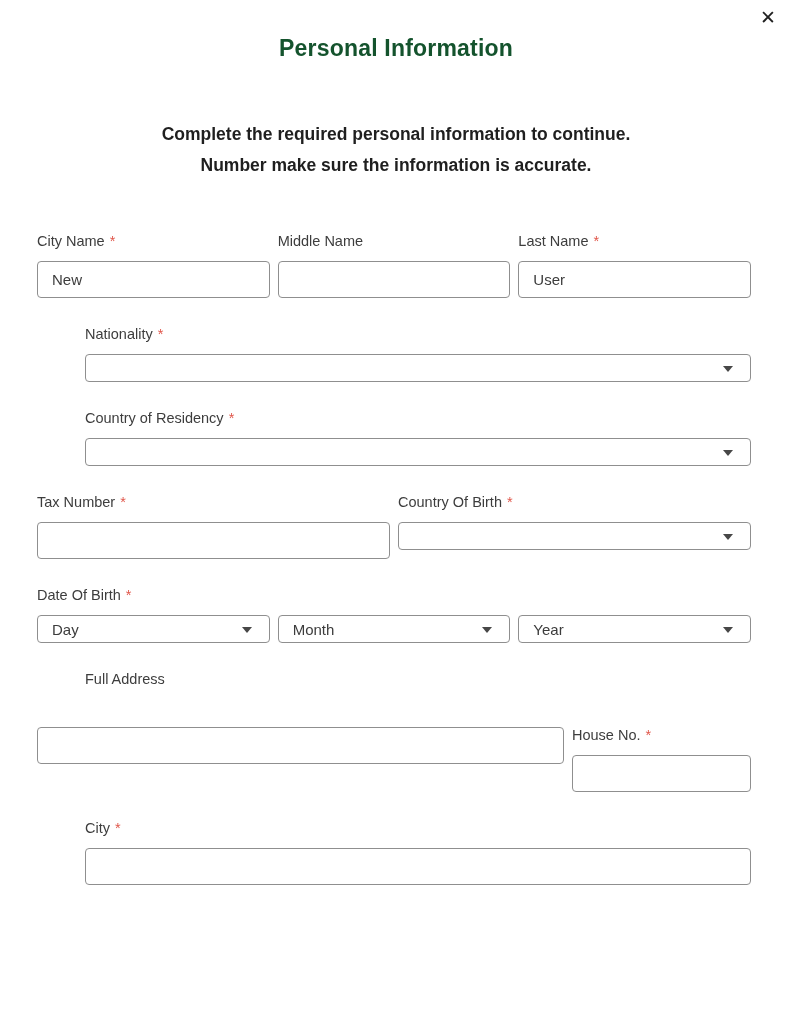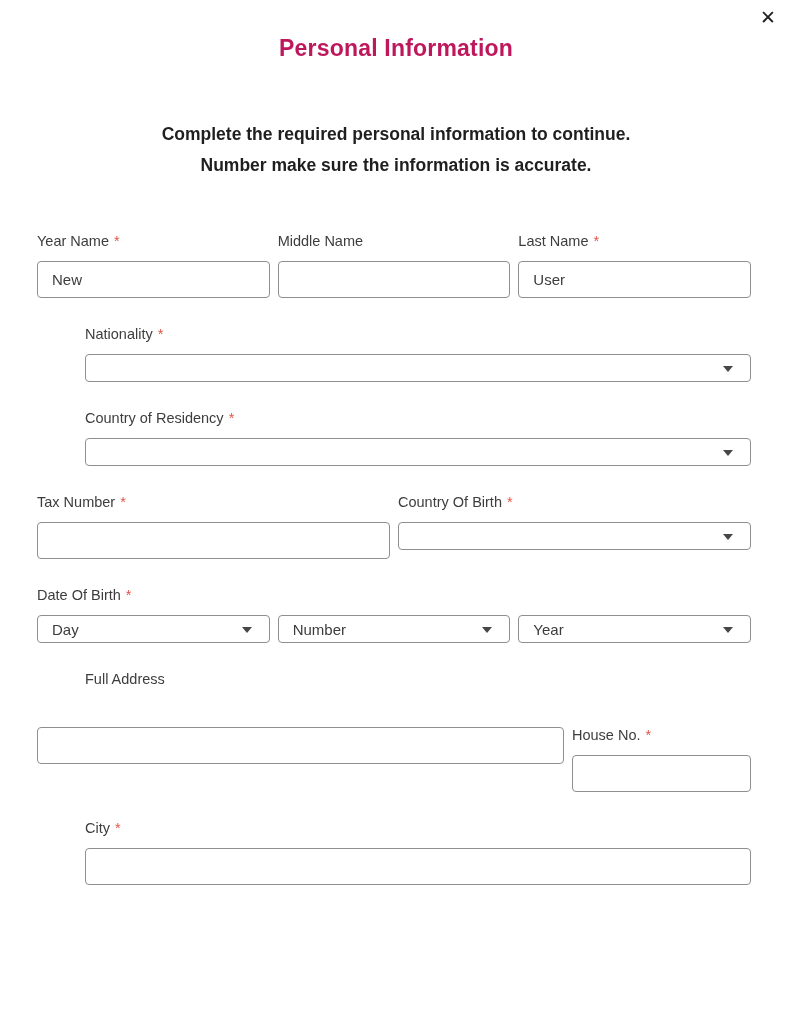--- a/index.html
+++ b/index.html
@@ -27,21 +27,21 @@
     color: #1f1f1f;
     cursor: pointer;
     font-family: "Liberation Sans", sans-serif;
   }
   .title {
     padding-top: 35px;
     text-align: center;
     font-size: 23px;
     font-weight: 700;
     letter-spacing: 0.2px;
-    color: #be185d;
+    color: #14532d;
   }
   .subtitle {
     margin-top: 57px;
     text-align: center;
     font-size: 17.5px;
     font-weight: 700;
     line-height: 31px;
     color: #1f1f1f;
   }
   .form {
@@ -121,21 +121,21 @@
   <div class="subtitle">
     <div>Complete the required personal information to continue.</div>
     <div>Number make sure the information is accurate.</div>
   </div>
 
   <div class="form">
 
     <div class="row row-names">
       <div class="field">
         <div class="field-label">
-          <span>Year Name</span><span class="req">*</span>
+          <span>City Name</span><span class="req">*</span>
         </div>
         <input class="text-input" type="text" value="New" style="">
       </div>
       <div class="field">
         <div class="field-label">
           <span>Middle Name</span>
         </div>
         <input class="text-input" type="text" value="" style="">
       </div>
       <div class="field">
@@ -192,21 +192,21 @@
       <div class="field-label">
         <span>Date Of Birth</span><span class="req">*</span>
       </div>
     </div>
     <div class="row row-dob">
       <div class="select">
         <span>Day</span>
         <span class="chevron"></span>
       </div>
       <div class="select">
-        <span>Number</span>
+        <span>Month</span>
         <span class="chevron"></span>
       </div>
       <div class="select">
         <span>Year</span>
         <span class="chevron"></span>
       </div>
     </div>
 
     <div class="row row-full">
       <div class="field">

